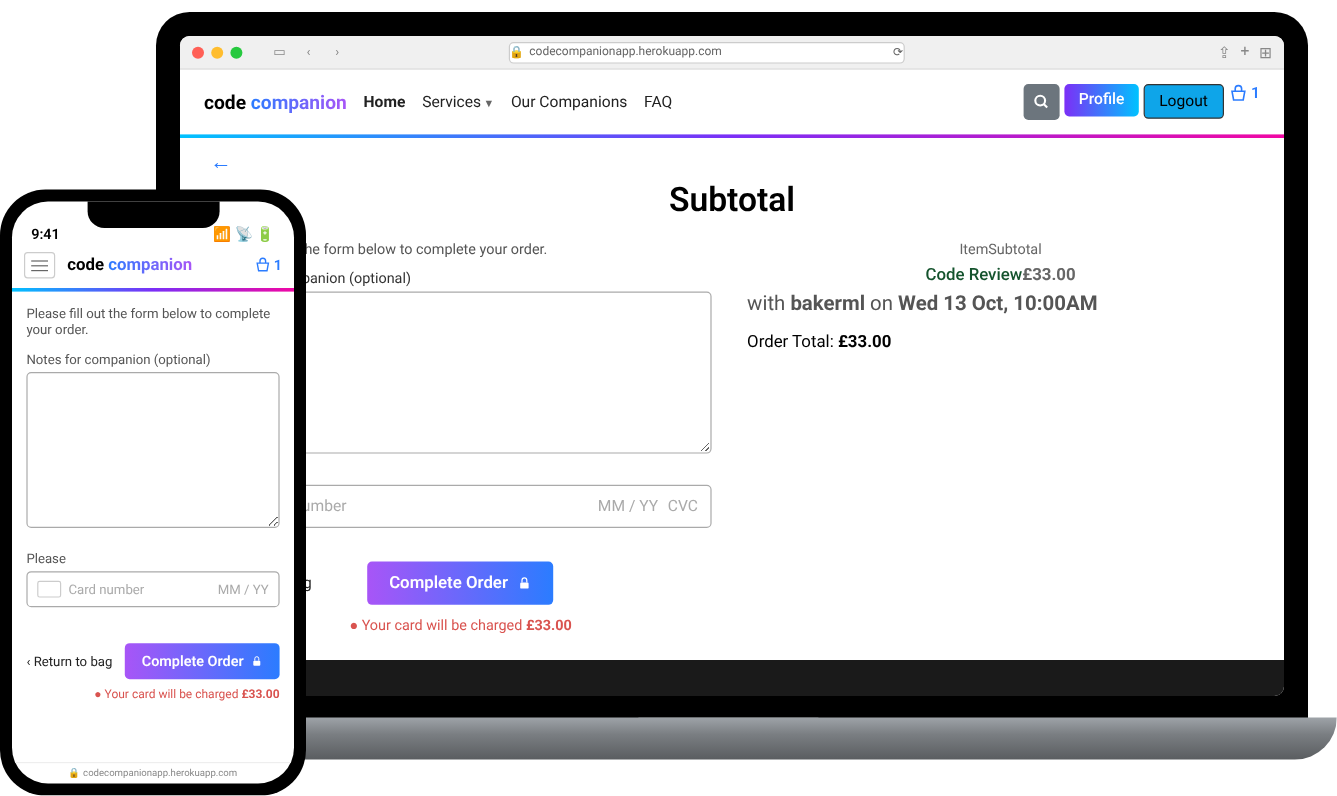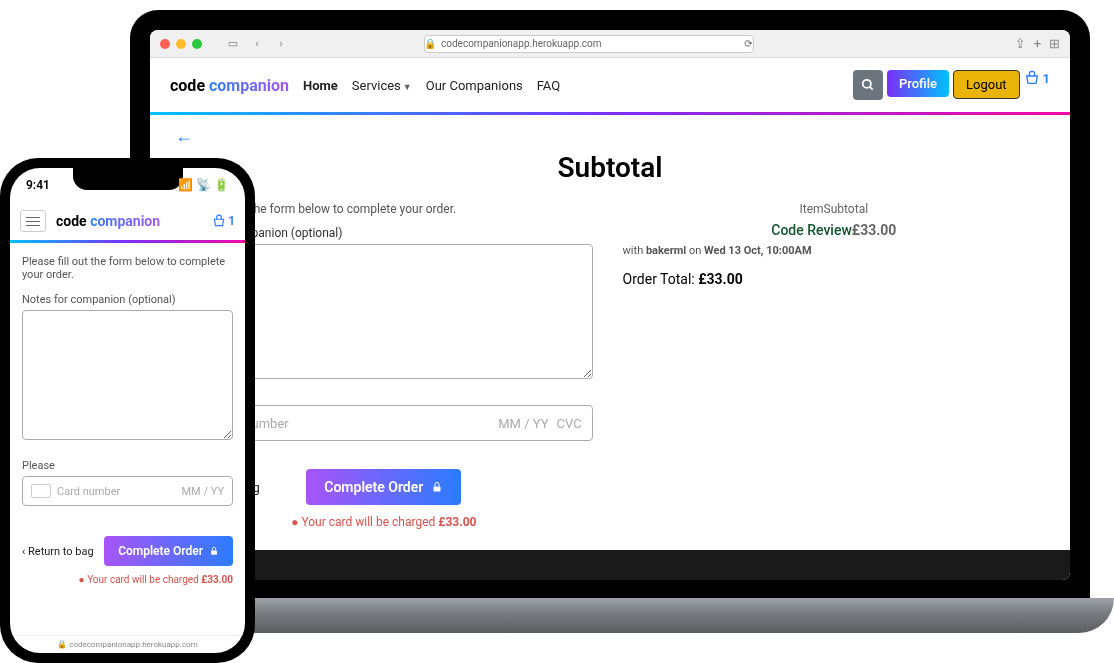--- a/index.html
+++ b/index.html
@@ -26,53 +26,53 @@
 .app-header{padding:12px 20px;display:flex;align-items:center;gap:14px;border-bottom:3px solid;border-image:linear-gradient(90deg,#00c2ff,#7b2ff7,#f107a3) 1}
 .logo{font-weight:700;font-size:16px}
 .logo .c1{color:#000}
 .logo .c2{background:linear-gradient(90deg,#2b7cff,#a855f7);-webkit-background-clip:text;background-clip:text;color:transparent}
 .nav-link{font-size:13px;color:#222;text-decoration:none}
 .nav-link.active{font-weight:700}
 .caret{font-size:9px;color:#666;margin-left:2px}
 .header-right{margin-left:auto;display:flex;align-items:flex-start;gap:4px}
 .search-btn{width:30px;height:30px;background:#6c757d;border-radius:4px;display:flex;align-items:center;justify-content:center;color:#fff}
 .profile-btn{padding:6px 12px;background:linear-gradient(90deg,#7b2ff7,#00c2ff);color:#fff;border-radius:4px;font-size:13px;font-weight:500;border:none}
-.logout-btn{padding:6px 12px;background:#eab308;border:1px solid #333;border-radius:4px;font-size:13px}
+.logout-btn{padding:6px 12px;background:#0ea5e9;border:1px solid #333;border-radius:4px;font-size:13px}
 .bag{display:flex;align-items:center;gap:3px;color:#2b7cff;font-size:13px;font-weight:600}
 
 
 .content{flex:1;padding:10px 25px;overflow:auto;position:relative}
 .back-arrow{color:#2b7cff;font-size:18px;font-weight:bold;margin-bottom:4px}
 .page-title{text-align:center;font-size:28px;font-weight:600;margin-bottom:18px}
 .two-col{display:flex;gap:30px}
 .left-col{flex:0 0 48%}
 .right-col{flex:1}
 .instruction{font-size:12px;color:#555;margin-bottom:10px}
 .label{font-size:12px;color:#333;margin-bottom:4px;display:block}
 .textarea{width:100%;height:135px;border:1px solid #aaa;border-radius:4px;resize:both;padding:6px;font-size:13px}
 .card-input{width:100%;height:36px;border:1px solid #aaa;border-radius:4px;margin-top:22px;display:flex;align-items:center;padding:0 10px;font-size:13px;color:#aaa;gap:8px}
 .card-input .exp{margin-left:auto}
 .card-ic{width:20px;height:14px;border:1px solid #ccc;border-radius:2px}
 .summary-row{display:flex;justify-content:center;font-size:12px;color:#666;margin-bottom:6px}
 .item-name{font-size:14px;color:#14532d;font-weight:500}
 .item-price{font-size:14px;font-weight:700}
-.item-meta{font-size:11px;color:#555;margin-bottom:14px}
+.item-meta{font-size:17px;color:#555;margin-bottom:14px}
 .order-total{font-size:14px;margin-top:6px}
 .actions{margin-top:28px;display:flex;align-items:center;justify-content:center;gap:0;position:relative}
 .return-link{position:absolute;left:0;font-size:13px;color:#222}
 .complete-btn{padding:10px 18px;background:linear-gradient(90deg,#a855f7,#2b7cff);color:#fff;border:none;border-radius:4px;font-size:14px;font-weight:600;display:flex;align-items:center;gap:8px}
 .warning{text-align:center;font-size:12px;color:#d9534f;margin-top:10px}
 .warning .amt{font-weight:700}
 .footer-bar{height:30px;background:#1a1a1a}
 
 
 .phone{position:absolute;left:0;top:158px;width:255px;height:505px;background:#000;border-radius:38px;padding:10px}
 .phone-notch{position:absolute;top:10px;left:50%;transform:translateX(-50%);width:110px;height:22px;background:#000;border-radius:0 0 14px 14px;z-index:2}
 .phone-screen{width:100%;height:100%;background:#fff;border-radius:30px;overflow:hidden;display:flex;flex-direction:column;position:relative}
-.phone-status{height:34px;display:flex;align-items:center;justify-content:space-between;padding:0 16px;font-size:12px;font-weight:600}
+.phone-status{height:34px;display:flex;align-items:flex-end;justify-content:space-between;padding:0 16px;font-size:12px;font-weight:600}
 .phone-header{padding:8px 10px;display:flex;align-items:center;gap:10px;border-bottom:3px solid;border-image:linear-gradient(90deg,#00c2ff,#7b2ff7,#f107a3) 1}
 .hamburger{width:26px;height:22px;border:1px solid #ccc;border-radius:3px;display:flex;flex-direction:column;justify-content:center;align-items:center;gap:3px}
 .hamburger span{width:14px;height:1px;background:#666}
 .phone-logo{font-size:14px;font-weight:700}
 .phone-bag{margin-left:auto;display:flex;align-items:center;gap:2px;color:#2b7cff;font-size:12px;font-weight:600}
 .phone-content{flex:1;padding:12px;font-size:11px;color:#555;overflow:hidden}
 .phone-textarea{width:100%;height:130px;border:1px solid #aaa;border-radius:4px;margin-top:4px;margin-bottom:16px}
 .phone-card{width:100%;height:30px;border:1px solid #aaa;border-radius:4px;display:flex;align-items:center;padding:0 8px;font-size:11px;color:#aaa;gap:6px;margin-top:4px}
 .phone-card .exp{margin-left:auto}
 .phone-actions{display:flex;align-items:center;gap:8px;margin-top:30px}

